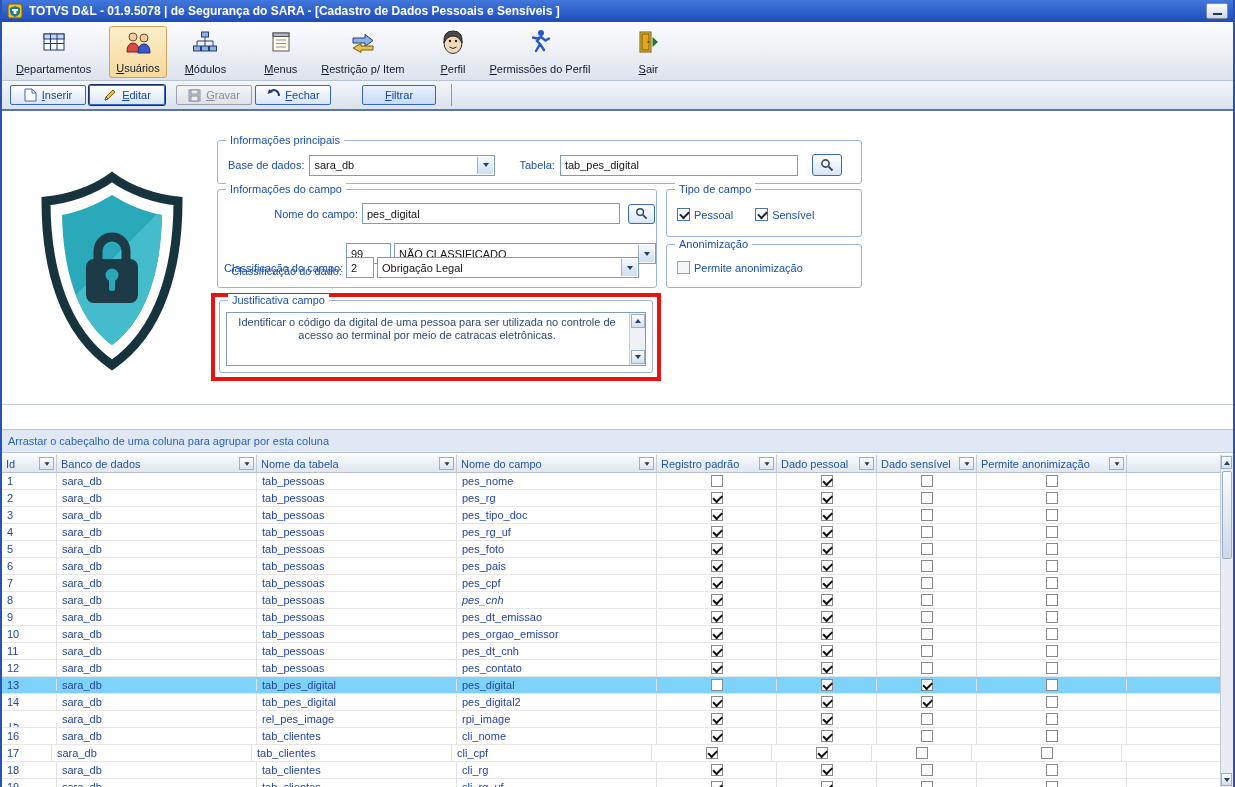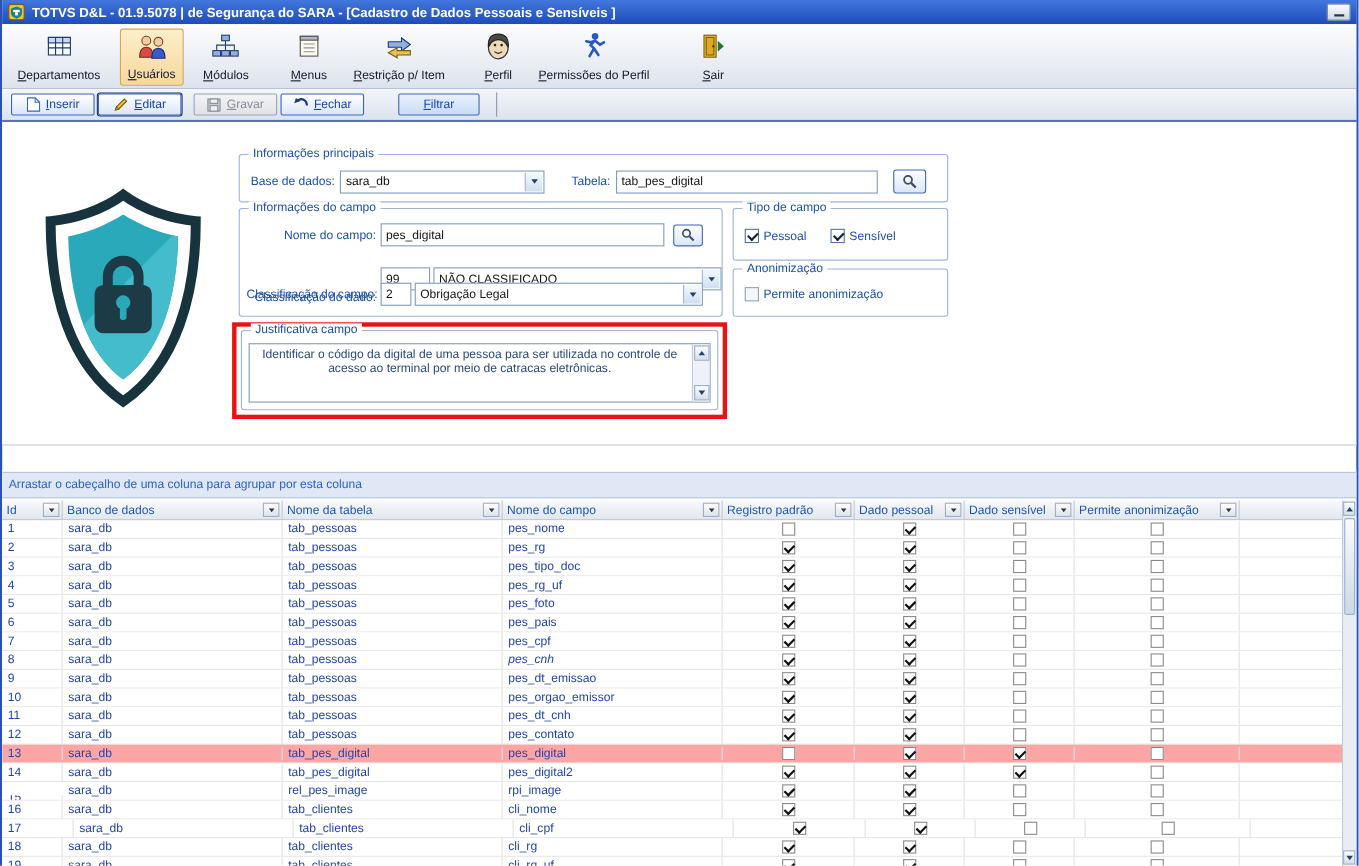--- a/index.html
+++ b/index.html
@@ -60,21 +60,21 @@
 
   
   .gridsec { position:absolute; top:427px; left:0; right:0; bottom:0; background:#fff; }
   .groupby { position:absolute; top:2px; left:0; right:0; height:24px; background:#dfe8f4; border-top:1px solid #b9c6da; border-bottom:1px solid #b9c6da; color:#2a62c8; display:flex; align-items:center; padding-left:6px; }
   .ghead { position:absolute; top:28px; left:0; right:13px; height:18px; display:flex; background:linear-gradient(#f8f9fb,#e1e7ef); border-bottom:1px solid #b6bfcc; }
   .hcell { border-right:1px solid #c2cad6; display:flex; align-items:center; justify-content:space-between; padding:0 2px 0 4px; color:#1d56b4; flex:none; overflow:hidden; white-space:nowrap; }
   .fbtn { width:15px; height:13px; flex:none; border:1px solid #a2aec2; background:linear-gradient(#ffffff,#dbe3ef); display:flex; align-items:center; justify-content:center; margin-left:2px; }
   .fbtn .tri-down { border-top-color:#333; transform:scale(0.85); }
   .gbody { position:absolute; top:46px; left:0; right:13px; bottom:0; overflow:hidden; }
   .grow { height:17px; display:flex; border-bottom:1px solid #e6e6e6; color:#2344ac; background:#fff; }
-  .grow.selected { background:#fca5a5;align-items:center; }
+  .grow.selected { background:#7dd3fc;align-items:center; }
   .gcell { border-right:1px solid #e2e2e2; padding:0 5px; display:flex; align-items:center; overflow:hidden; white-space:nowrap; flex:none; }
   .gcell.center { justify-content:center; }
   .gchk { width:12px; height:12px; border:1px solid #8a8a8a; background:#fff; position:relative; flex:none; }
   .gchk.checked::after { content:""; position:absolute; left:1.5px; top:2px; width:7px; height:3.5px; border-left:2px solid #111; border-bottom:2px solid #111; transform:rotate(-45deg); }
   .gscroll { position:absolute; right:0; top:28px; bottom:0; width:13px; background:#e9edf3; border-left:1px solid #c2ccd8; }
   .gthumb { position:absolute; left:1px; top:16px; width:10px; height:88px; background:linear-gradient(#fafbfd,#ccd8e8); border:1px solid #9ab0c8; border-radius:2px; }
 </style>
 </head>
 <body>
 
@@ -268,21 +268,21 @@
           <svg width="14" height="14" viewBox="0 0 14 14">
             <circle cx="5.5" cy="5.5" r="3.6" fill="none" stroke="#3c4a5c" stroke-width="1.6"></circle>
             <line x1="8.5" y1="8.5" x2="12.5" y2="12.5" stroke="#3c4a5c" stroke-width="2"></line>
           </svg>
         </div>
       </div>
     </div>
 
     <div class="group" style="left:215px; top:78px; width:440px; height:99px;">
       <span class="glabel">Informações do campo</span>
-      <div class="frow" style="position:absolute; left:6px; top:13px;">
+      <div class="frow" style="position:absolute; left:22px; top:13px;">
         <span class="flabel" style="width:118px; text-align:right;">Nome do campo:</span>
         <div class="tin" style="width:258px; margin-left:4px;">
           <span>pes_digital</span>
         </div>
         <div class="sbtn" style="margin-left:8px; width:27px; height:20px;">
           <svg width="13" height="13" viewBox="0 0 14 14">
             <circle cx="5.5" cy="5.5" r="3.6" fill="none" stroke="#3c4a5c" stroke-width="1.6"></circle>
             <line x1="8.5" y1="8.5" x2="12.5" y2="12.5" stroke="#3c4a5c" stroke-width="2"></line>
           </svg>
         </div>
@@ -686,21 +686,21 @@
             <span class="gchk checked"></span>
           </div>
           <div class="gcell center" style="width: 100px;">
             <span class="gchk"></span>
           </div>
           <div class="gcell center" style="width: 150px;">
             <span class="gchk"></span>
           </div>
         </div>
         <div class="grow">
-          <div class="gcell" style="width: 65px;">17</div>
+          <div class="gcell" style="width: 50px;">17</div>
           <div class="gcell" style="width: 200px;">sara_db</div>
           <div class="gcell" style="width: 200px;">tab_clientes</div>
           <div class="gcell" style="width: 200px;">cli_cpf</div>
           <div class="gcell center" style="width: 120px;">
             <span class="gchk checked"></span>
           </div>
           <div class="gcell center" style="width: 100px;">
             <span class="gchk checked"></span>
           </div>
           <div class="gcell center" style="width: 100px;">

